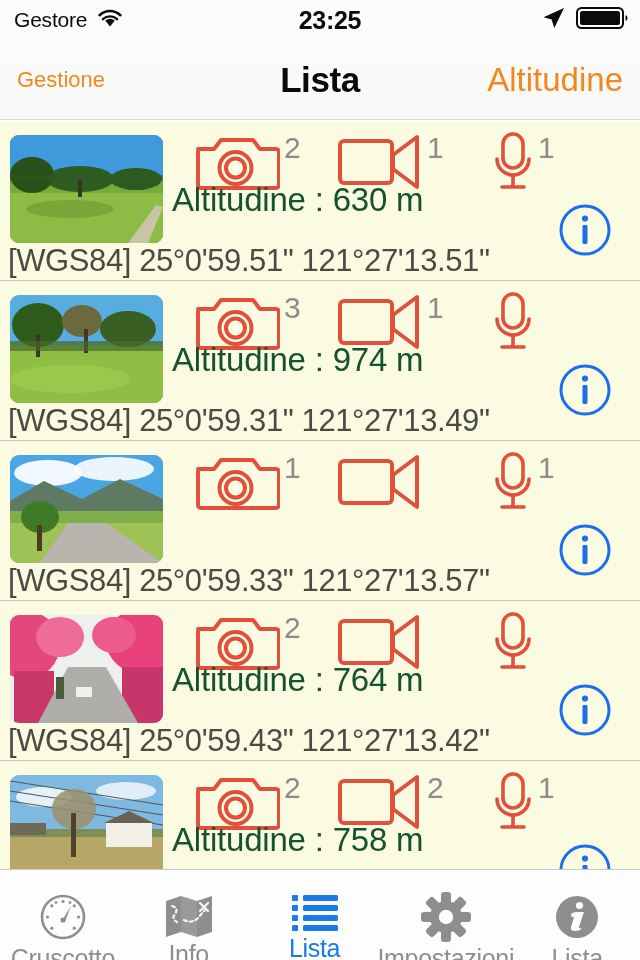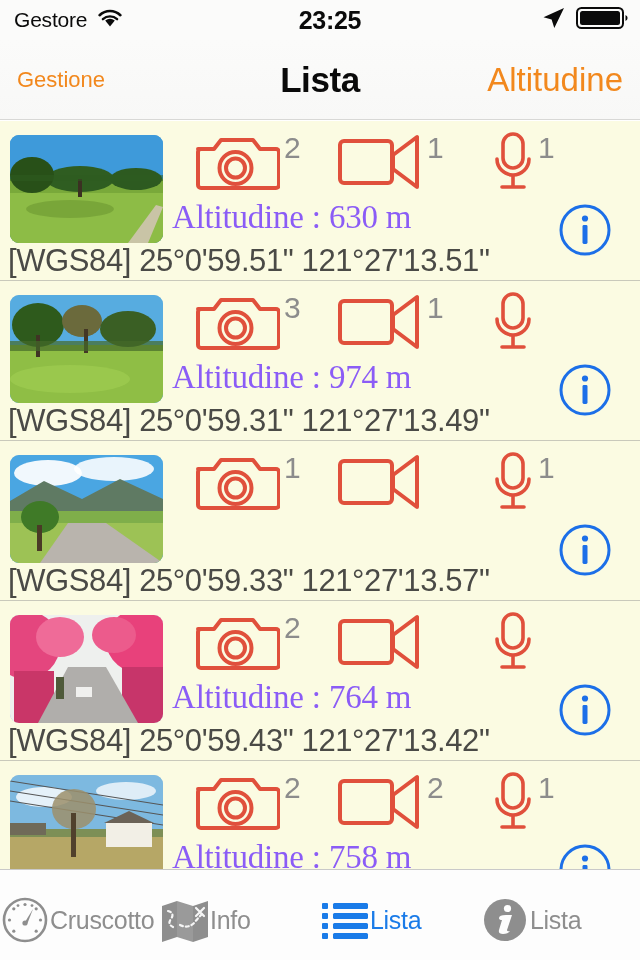--- a/index.html
+++ b/index.html
@@ -57,40 +57,40 @@
   .ic-cam{ left:24px; }
   .ic-vid{ left:167px; }
   .ic-mic{ left:322px; }
   .iconcell .glyph{ display:block; }
   .cnt{
     font-size:30px; color:#8c8c8c; line-height:1; margin-left:4px; margin-top:2px;
     min-width:16px; display:inline-block;
   }
 
   .alt{
-    position:absolute; left:172px; top:78px; font-size:33px; color:#8b5cf6;
-    letter-spacing:-0.2px; white-space:nowrap;font-family:Liberation Serif, serif;
+    position:absolute; left:172px; top:60px; font-size:33px; color:#14532d;
+    letter-spacing:-0.2px; white-space:nowrap;
   }
   .infobtn{
     position:absolute; right:28px; top:82px; width:54px; height:54px;
   }
   .coords{
     position:absolute; left:8px; top:122px; font-size:31px; color:#4a4a46;
     letter-spacing:-0.4px; white-space:nowrap;
   }
 
   
   .tabbar{
     position:absolute; left:0; bottom:0; width:640px; height:91px;
     background:#fdfdfd; border-top:1px solid #c9c9c9;
     display:flex;
   }
   .tab{
-    flex:1; display:flex; align-items:center; justify-content:flex-start;
-    padding-top:9px;
+    flex:1; display:flex; flex-direction:column; align-items:center; justify-content:flex-start;
+    padding-top:22px;
   }
   .tab .tglyph{ height:50px; display:flex; align-items:center; justify-content:center; }
   .tab .tlabel{ font-size:25px; color:#8e8e8e; margin-top:2px; letter-spacing:-0.3px; }
   .tab.active .tlabel{ color:#1a7be8; }
 </style>
 </head>
 <body>
 
 <div id="app">
 
@@ -429,20 +429,35 @@
       <rect x="2" y="33" width="6" height="6" rx="1"></rect>
               <rect x="13" y="33" width="35" height="6" rx="1.5"></rect>
     </g>
   </svg>
         </span>
                  <span class="tlabel">Lista</span>
       </div>
       <div class="tab">
         <span class="tglyph">
           <svg width="50" height="50" viewBox="0 0 50 50">
+    <g fill="#8e8e8e">
+      <rect x="20" y="0" width="10" height="50" rx="3"></rect>
+      <rect x="0" y="20" width="50" height="10" rx="3"></rect>
+      <rect x="20" y="0" width="10" height="50" rx="3" transform="rotate(45 25 25)"></rect>
+      <rect x="0" y="20" width="50" height="10" rx="3" transform="rotate(45 25 25)"></rect>
+      <circle cx="25" cy="25" r="16"></circle>
+    </g>
+    <circle cx="25" cy="25" r="7.2" fill="#fdfdfd"></circle>
+  </svg>
+        </span>
+                 <span class="tlabel">Impostazioni</span>
+      </div>
+      <div class="tab">
+        <span class="tglyph">
+          <svg width="50" height="50" viewBox="0 0 50 50">
     <circle cx="25" cy="25" r="21" fill="#8e8e8e"></circle>
     <circle cx="27.5" cy="13.5" r="3.6" fill="#fdfdfd"></circle>
     <path d="M26 20 q-7 0 -7 3 q0 2 3 2 l-3 10 q-1 4 4 4 q5 0 7 -3 q-3 1 -3 -1 l5 -15z" fill="#fdfdfd"></path>
   </svg>
         </span>
                  <span class="tlabel">Lista</span>
       </div>
     </div>
 
 </div>

